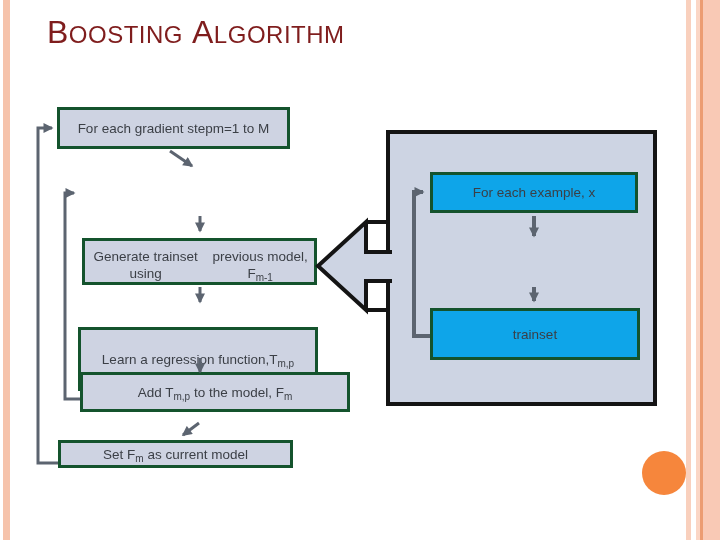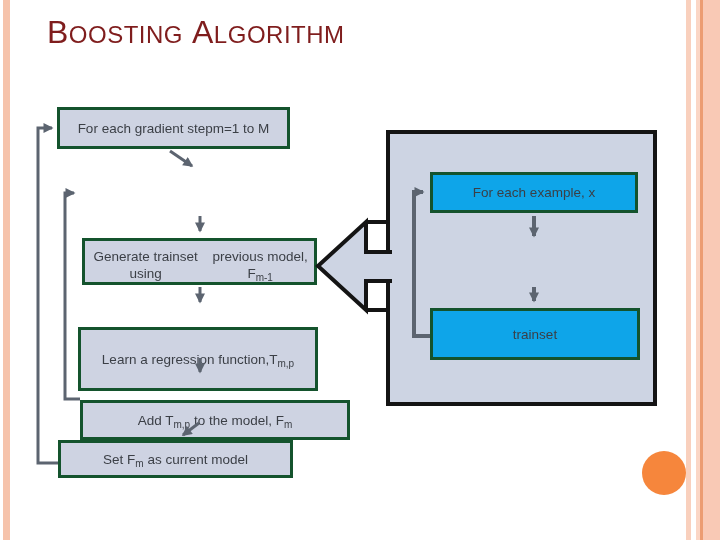--- a/index.html
+++ b/index.html
@@ -64,25 +64,25 @@
   <div class="fbox" style="left:82px;top:238px;width:235px;height:47px;align-items:flex-end;">
     <span>Generate trainset using</span>
     <span><span>previous model, F</span><sub>m-1</sub></span>
   </div>
 
   <div class="fbox" style="left:78px;top:310px;width:240px;height:64px;margin-top:17px;">
     <span>Learn a regression function,</span>
     <span><span>T</span><sub>m,p</sub></span>
   </div>
 
-  <div class="fbox" style="left:80px;top:400px;width:270px;height:40px;">
+  <div class="fbox" style="left:80px;top:372px;width:270px;height:40px;">
     <span><span>Add T</span><sub>m,p</sub><span> to the model, F</span><sub>m</sub></span>
   </div>
 
-  <div class="fbox" style="left:58px;top:440px;width:235px;height:38px;">
+  <div class="fbox" style="left:58px;top:440px;width:235px;height:28px;">
     <span><span>Set F</span><sub>m</sub><span> as current model</span></span>
   </div>
 
   <div class="fbox inner" style="left:430px;top:172px;width:208px;height:41px;">
     <span>For each example, x</span>
   </div>
 
 
   <div class="fbox inner" style="left:430px;top:308px;width:210px;height:52px;">
     <span>trainset</span>

